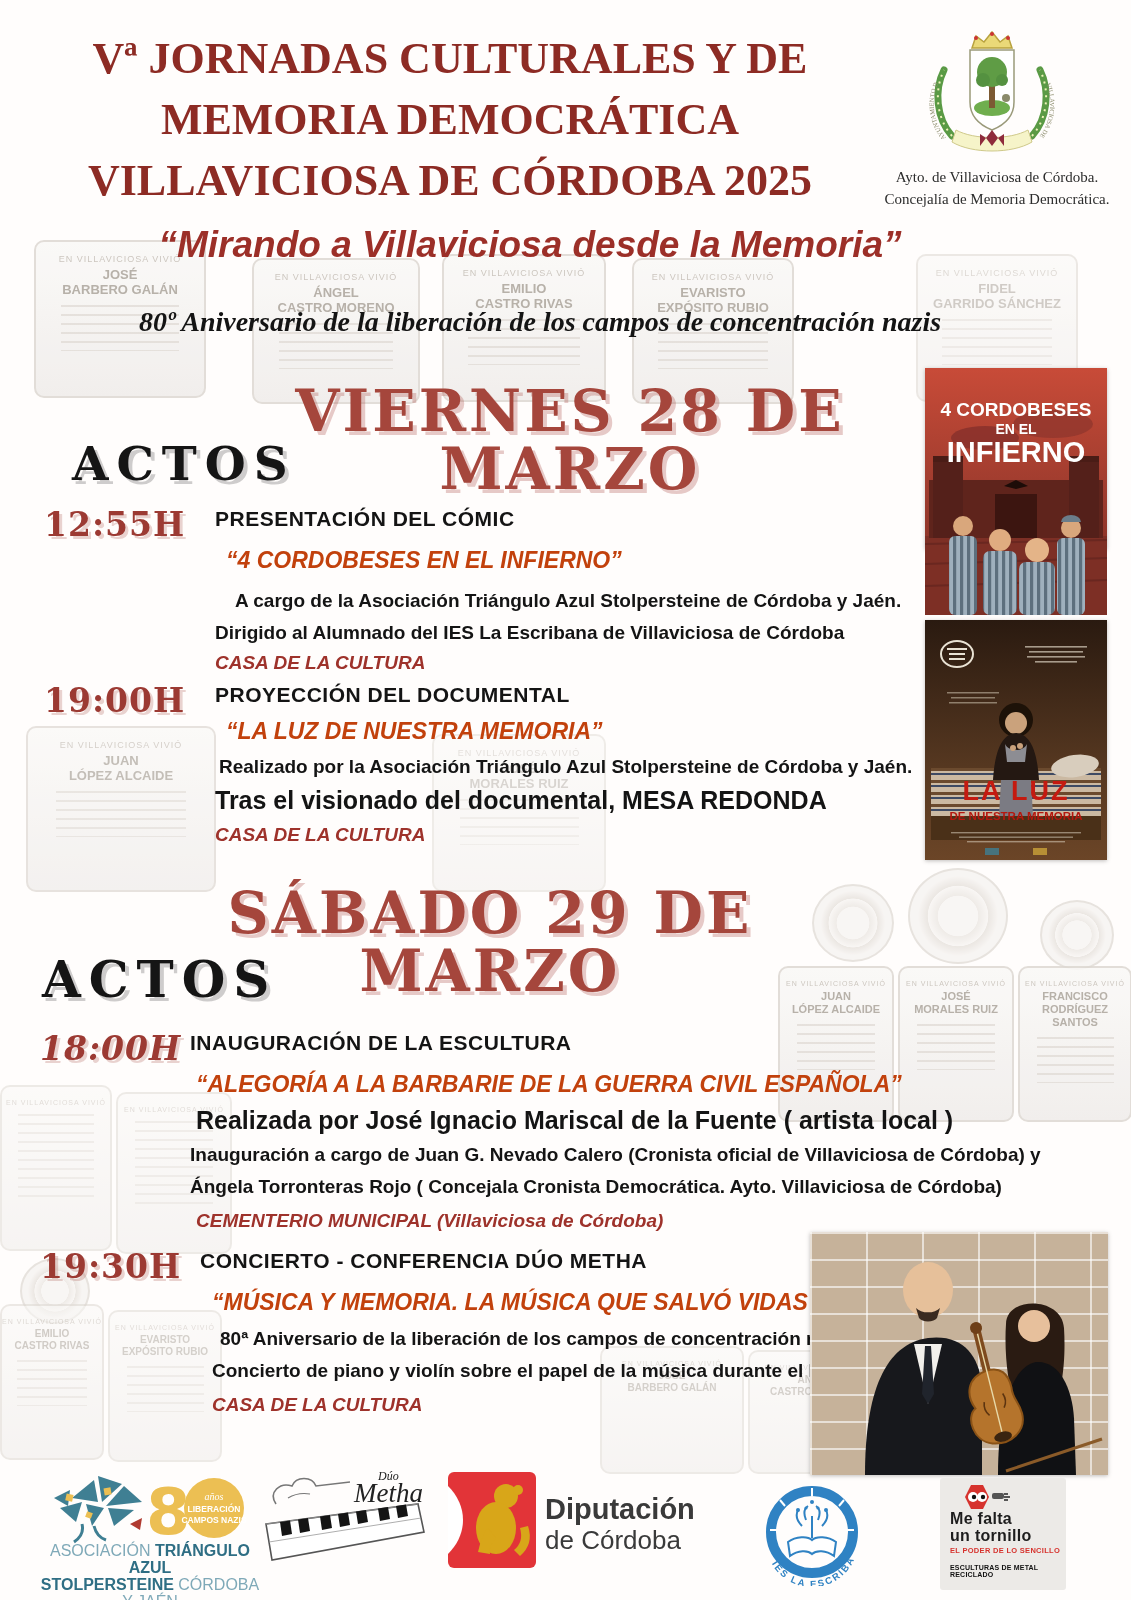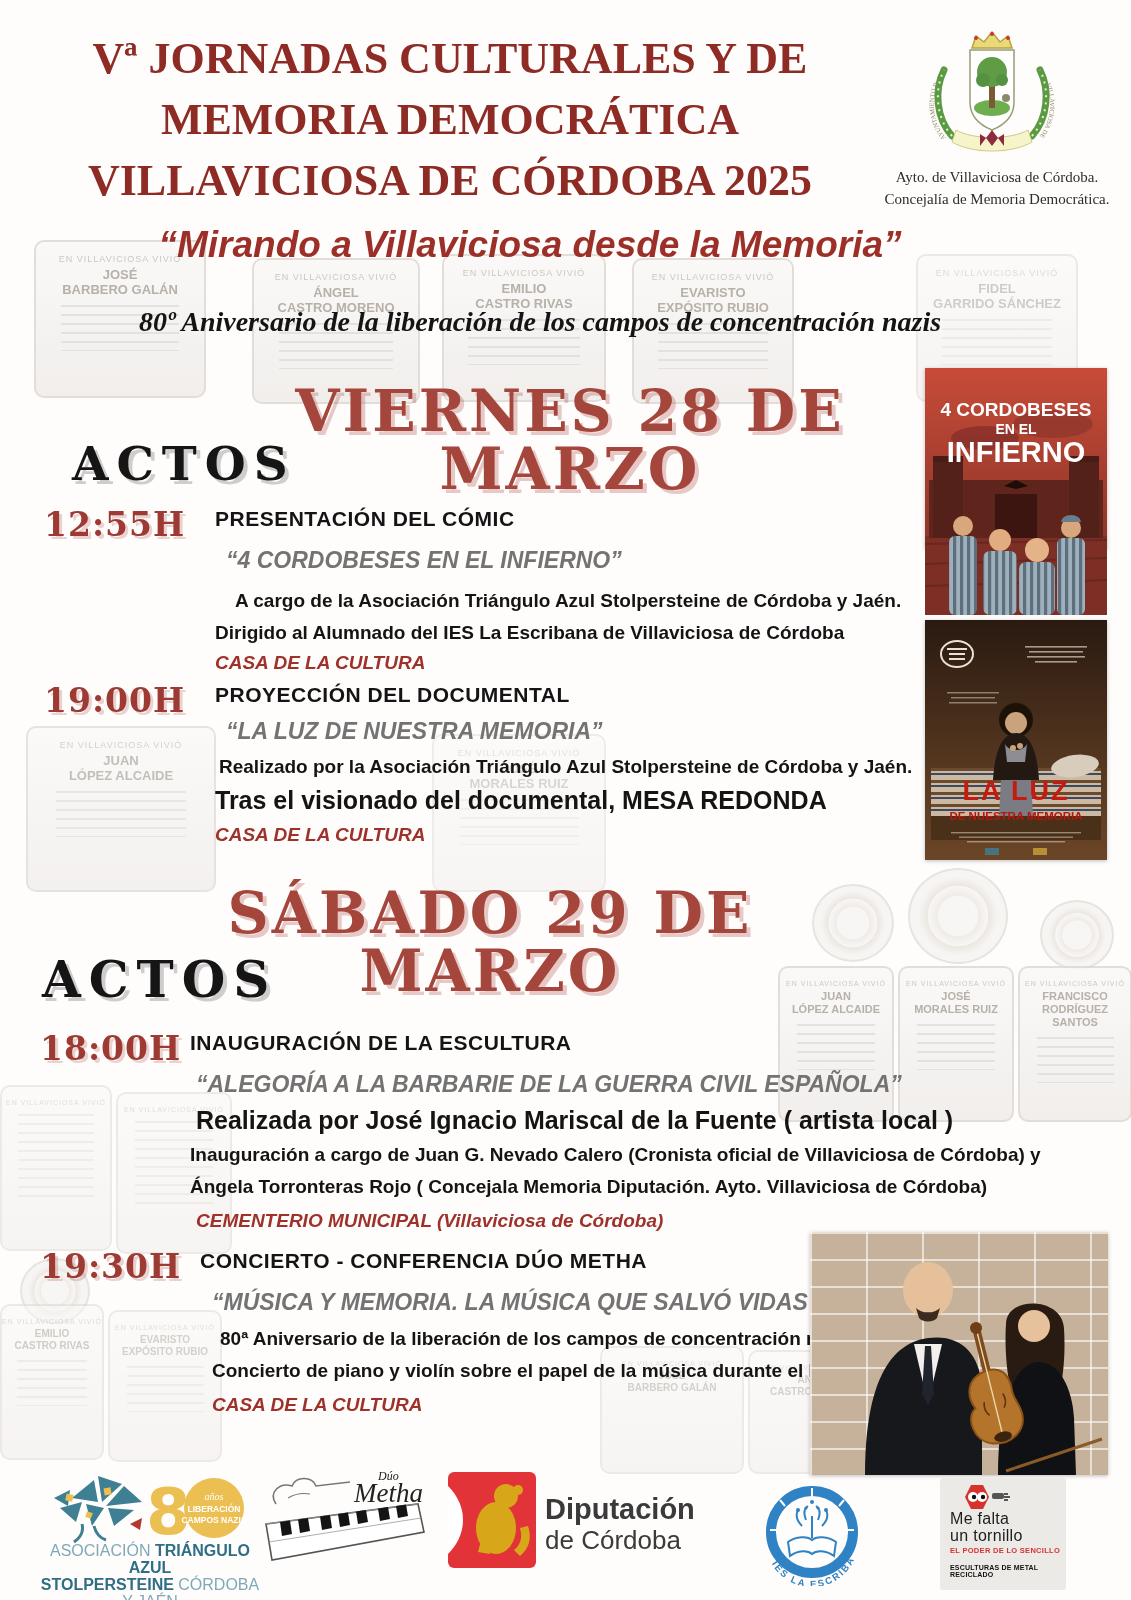--- a/index.html
+++ b/index.html
@@ -38,21 +38,21 @@
       font-weight:bold;color:#a5463c;letter-spacing:3px;font-size:57px;line-height:58px;
       text-shadow:4px 4px 0 rgba(165,70,60,.28);}
   .actos{position:absolute;z-index:3;font-family:"DejaVu Serif",serif;font-weight:bold;
       color:#151515;letter-spacing:8px;font-size:47px;
       text-shadow:4px 4px 0 rgba(60,60,60,.25);}
 
   
   .t-time{position:absolute;z-index:3;font-family:"DejaVu Serif",serif;font-weight:bold;
       font-size:33px;color:#9c3a33;letter-spacing:1px;text-shadow:3px 3px 0 rgba(156,58,51,.22);}
   .ev-title{position:absolute;z-index:3;font-weight:bold;font-size:21px;color:#141414;letter-spacing:.5px;}
-  .ev-sub{position:absolute;z-index:3;font-weight:bold;font-style:italic;font-size:23px;color:#737373;}
+  .ev-sub{position:absolute;z-index:3;font-weight:bold;font-style:italic;font-size:23px;color:#c2410c;}
   .ev-line{position:absolute;z-index:3;font-weight:bold;font-size:19px;color:#141414;}
   .ev-strong{position:absolute;z-index:3;font-weight:bold;font-size:25px;color:#141414;}
   .ev-venue{position:absolute;z-index:3;font-weight:bold;font-style:italic;font-size:19px;color:#9e322b;}
   .ev-venue .vsuffix{font-weight:bold;}
 
   
   .poster{position:absolute;z-index:4;box-shadow:0 1px 4px rgba(0,0,0,.25);}
   .photo{position:absolute;left:810px;top:1232px;width:298px;height:243px;z-index:4;
       background-color:#c6b29a;
       background-image:linear-gradient(rgba(255,255,255,.6) 2px,transparent 2px),
@@ -64,21 +64,21 @@
   .logo-block{position:absolute;z-index:4;}
   .tri-text{position:absolute;left:40px;top:1542px;width:220px;text-align:center;z-index:4;
       font-size:16px;line-height:17px;}
   .tri-text .lt{color:#7fa9b8;}
   .tri-text .bd{color:#2f6e84;font-weight:bold;}
   .dip-text{position:absolute;left:545px;top:1494px;z-index:4;color:#3a3a3a;line-height:31px;}
   .dip-text .d1{font-size:29px;font-weight:bold;}
   .dip-text .d2{font-size:26px;}
   .tor-box{position:absolute;left:940px;top:1478px;width:126px;height:112px;z-index:4;
       background:#eceae7;border-radius:3px;text-align:left;padding:6px 0 0 10px;box-sizing:border-box;}
-  .tor-box .t1{font-size:16px;font-weight:normal;color:#1d1d1d;line-height:17px;letter-spacing:.3px;}
+  .tor-box .t1{font-size:16px;font-weight:bold;color:#1d1d1d;line-height:17px;letter-spacing:.3px;}
   .tor-box .t3{font-size:7.5px;color:#d6332e;font-weight:bold;margin-top:2px;letter-spacing:.3px;}
   .tor-box .t4{font-size:7px;color:#111;font-weight:bold;margin-top:9px;letter-spacing:.2px;}
 </style>
 </head>
 <body>
 
 <div class="page">
 
   <div class="stone" style="left:34px;top:240px;width:168px;height:142px;">
     <div class="shead">EN VILLAVICIOSA VIVIÓ</div>
@@ -331,26 +331,26 @@
         <rect x="108" y="228" width="14" height="7" fill="#caa23a" opacity=".8"></rect>
     </svg>
   </div>
 
   <div class="day-head" style="left:170px;top:884px;width:640px;">
     <div>SÁBADO 29 DE</div>
     <div>MARZO</div>
   </div>
   <div class="actos" style="left:42px;top:950px;font-size:50px;">ACTOS</div>
 
-  <div class="t-time" style="left:40px;top:1029px;">18:00H</div>
+  <div class="t-time" style="left:40px;top:1029px;font-style:italic;">18:00H</div>
   <div class="ev-title" style="left:190px;top:1031px;">INAUGURACIÓN DE LA ESCULTURA</div>
   <div class="ev-sub" style="left:196px;top:1071px;">“ALEGORÍA A LA BARBARIE DE LA GUERRA CIVIL ESPAÑOLA”</div>
   <div class="ev-strong" style="left:196px;top:1106px;">Realizada por José Ignacio Mariscal de la Fuente ( artista local )</div>
   <div class="ev-line" style="left:190px;top:1144px;">Inauguración a cargo de Juan G. Nevado Calero (Cronista oficial de Villaviciosa de Córdoba) y</div>
-  <div class="ev-line" style="left:190px;top:1176px;">Ángela Torronteras Rojo ( Concejala Memoria Diputación. Ayto. Villaviciosa de Córdoba)</div>
+  <div class="ev-line" style="left:190px;top:1176px;">Ángela Torronteras Rojo ( Concejala Cronista Democrática. Ayto. Villaviciosa de Córdoba)</div>
   <div class="ev-venue" style="left:196px;top:1210px;">
     <span>CEMENTERIO MUNICIPAL</span><span class="vsuffix"> (Villaviciosa de Córdoba)</span>
   </div>
 
   <div class="t-time" style="left:40px;top:1247px;">19:30H</div>
   <div class="ev-title" style="left:200px;top:1249px;">CONCIERTO - CONFERENCIA  DÚO METHA</div>
   <div class="ev-sub" style="left:212px;top:1289px;">“MÚSICA Y MEMORIA. LA MÚSICA QUE SALVÓ VIDAS”</div>
   <div class="ev-line" style="left:220px;top:1328px;">80ª Aniversario de la liberación de los campos de concentración nazis.</div>
   <div class="ev-line" style="left:212px;top:1360px;">Concierto de piano y violín sobre el papel de la música durante el Holocausto.</div>
   <div class="ev-venue" style="left:212px;top:1394px;">CASA DE LA CULTURA</div>

